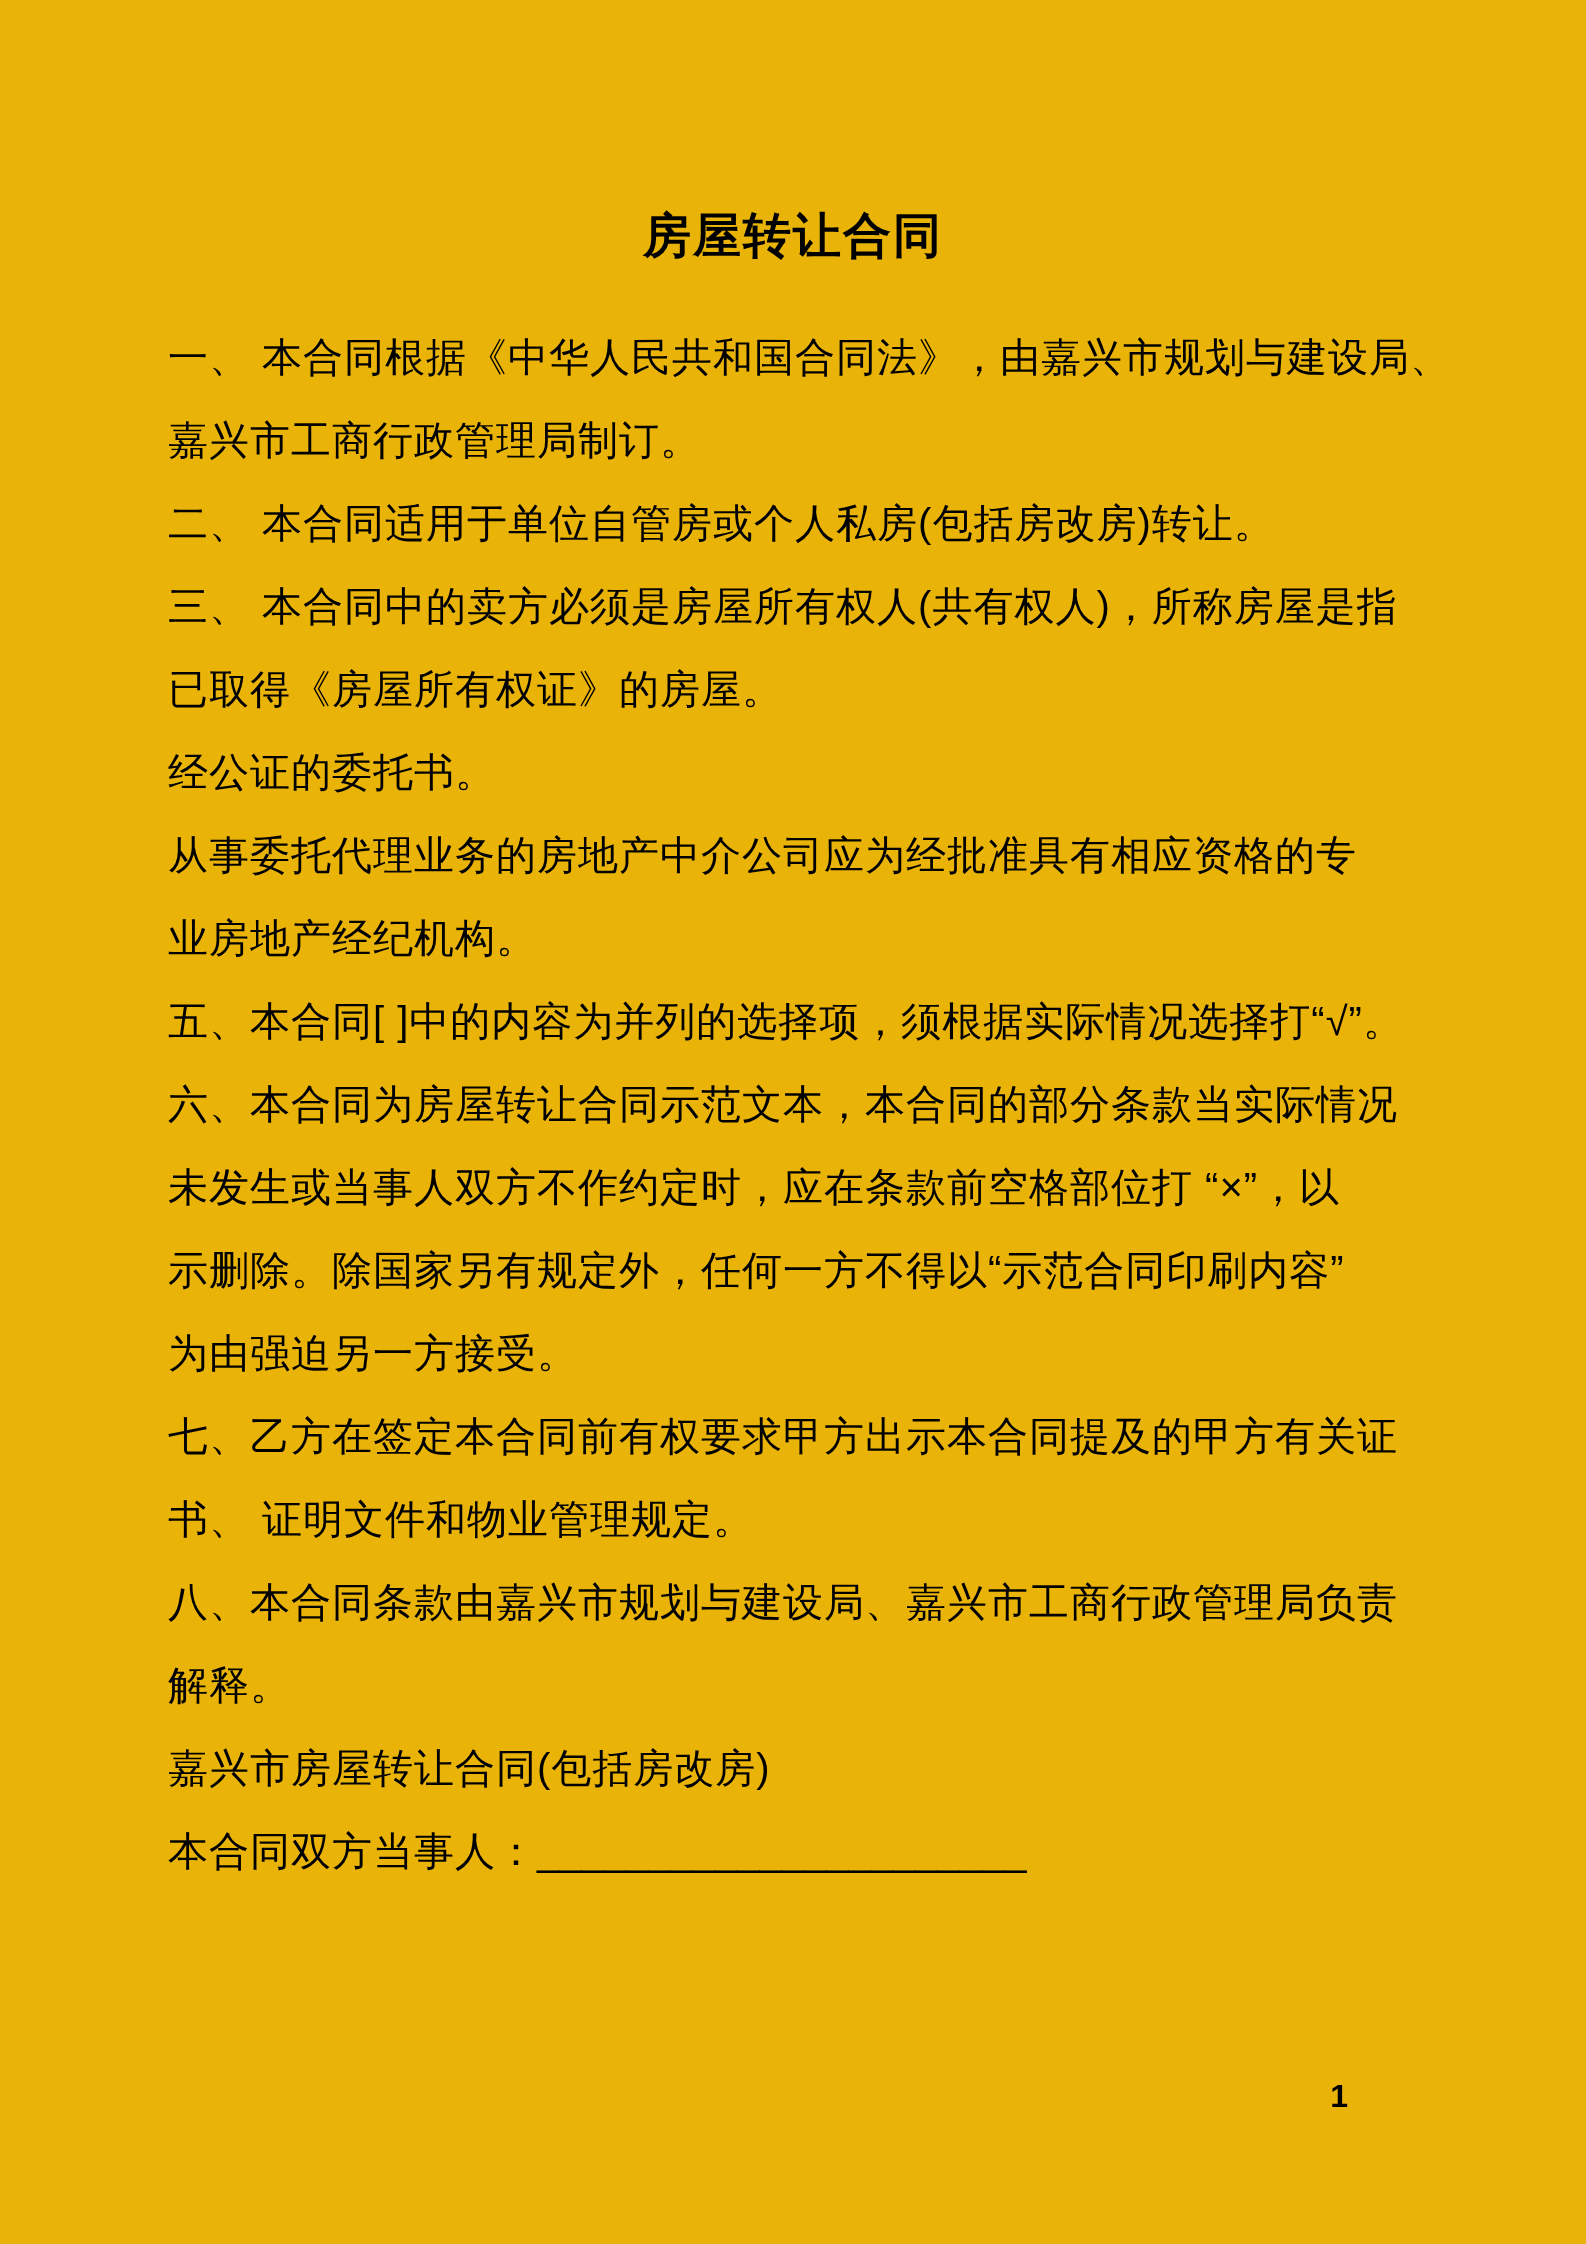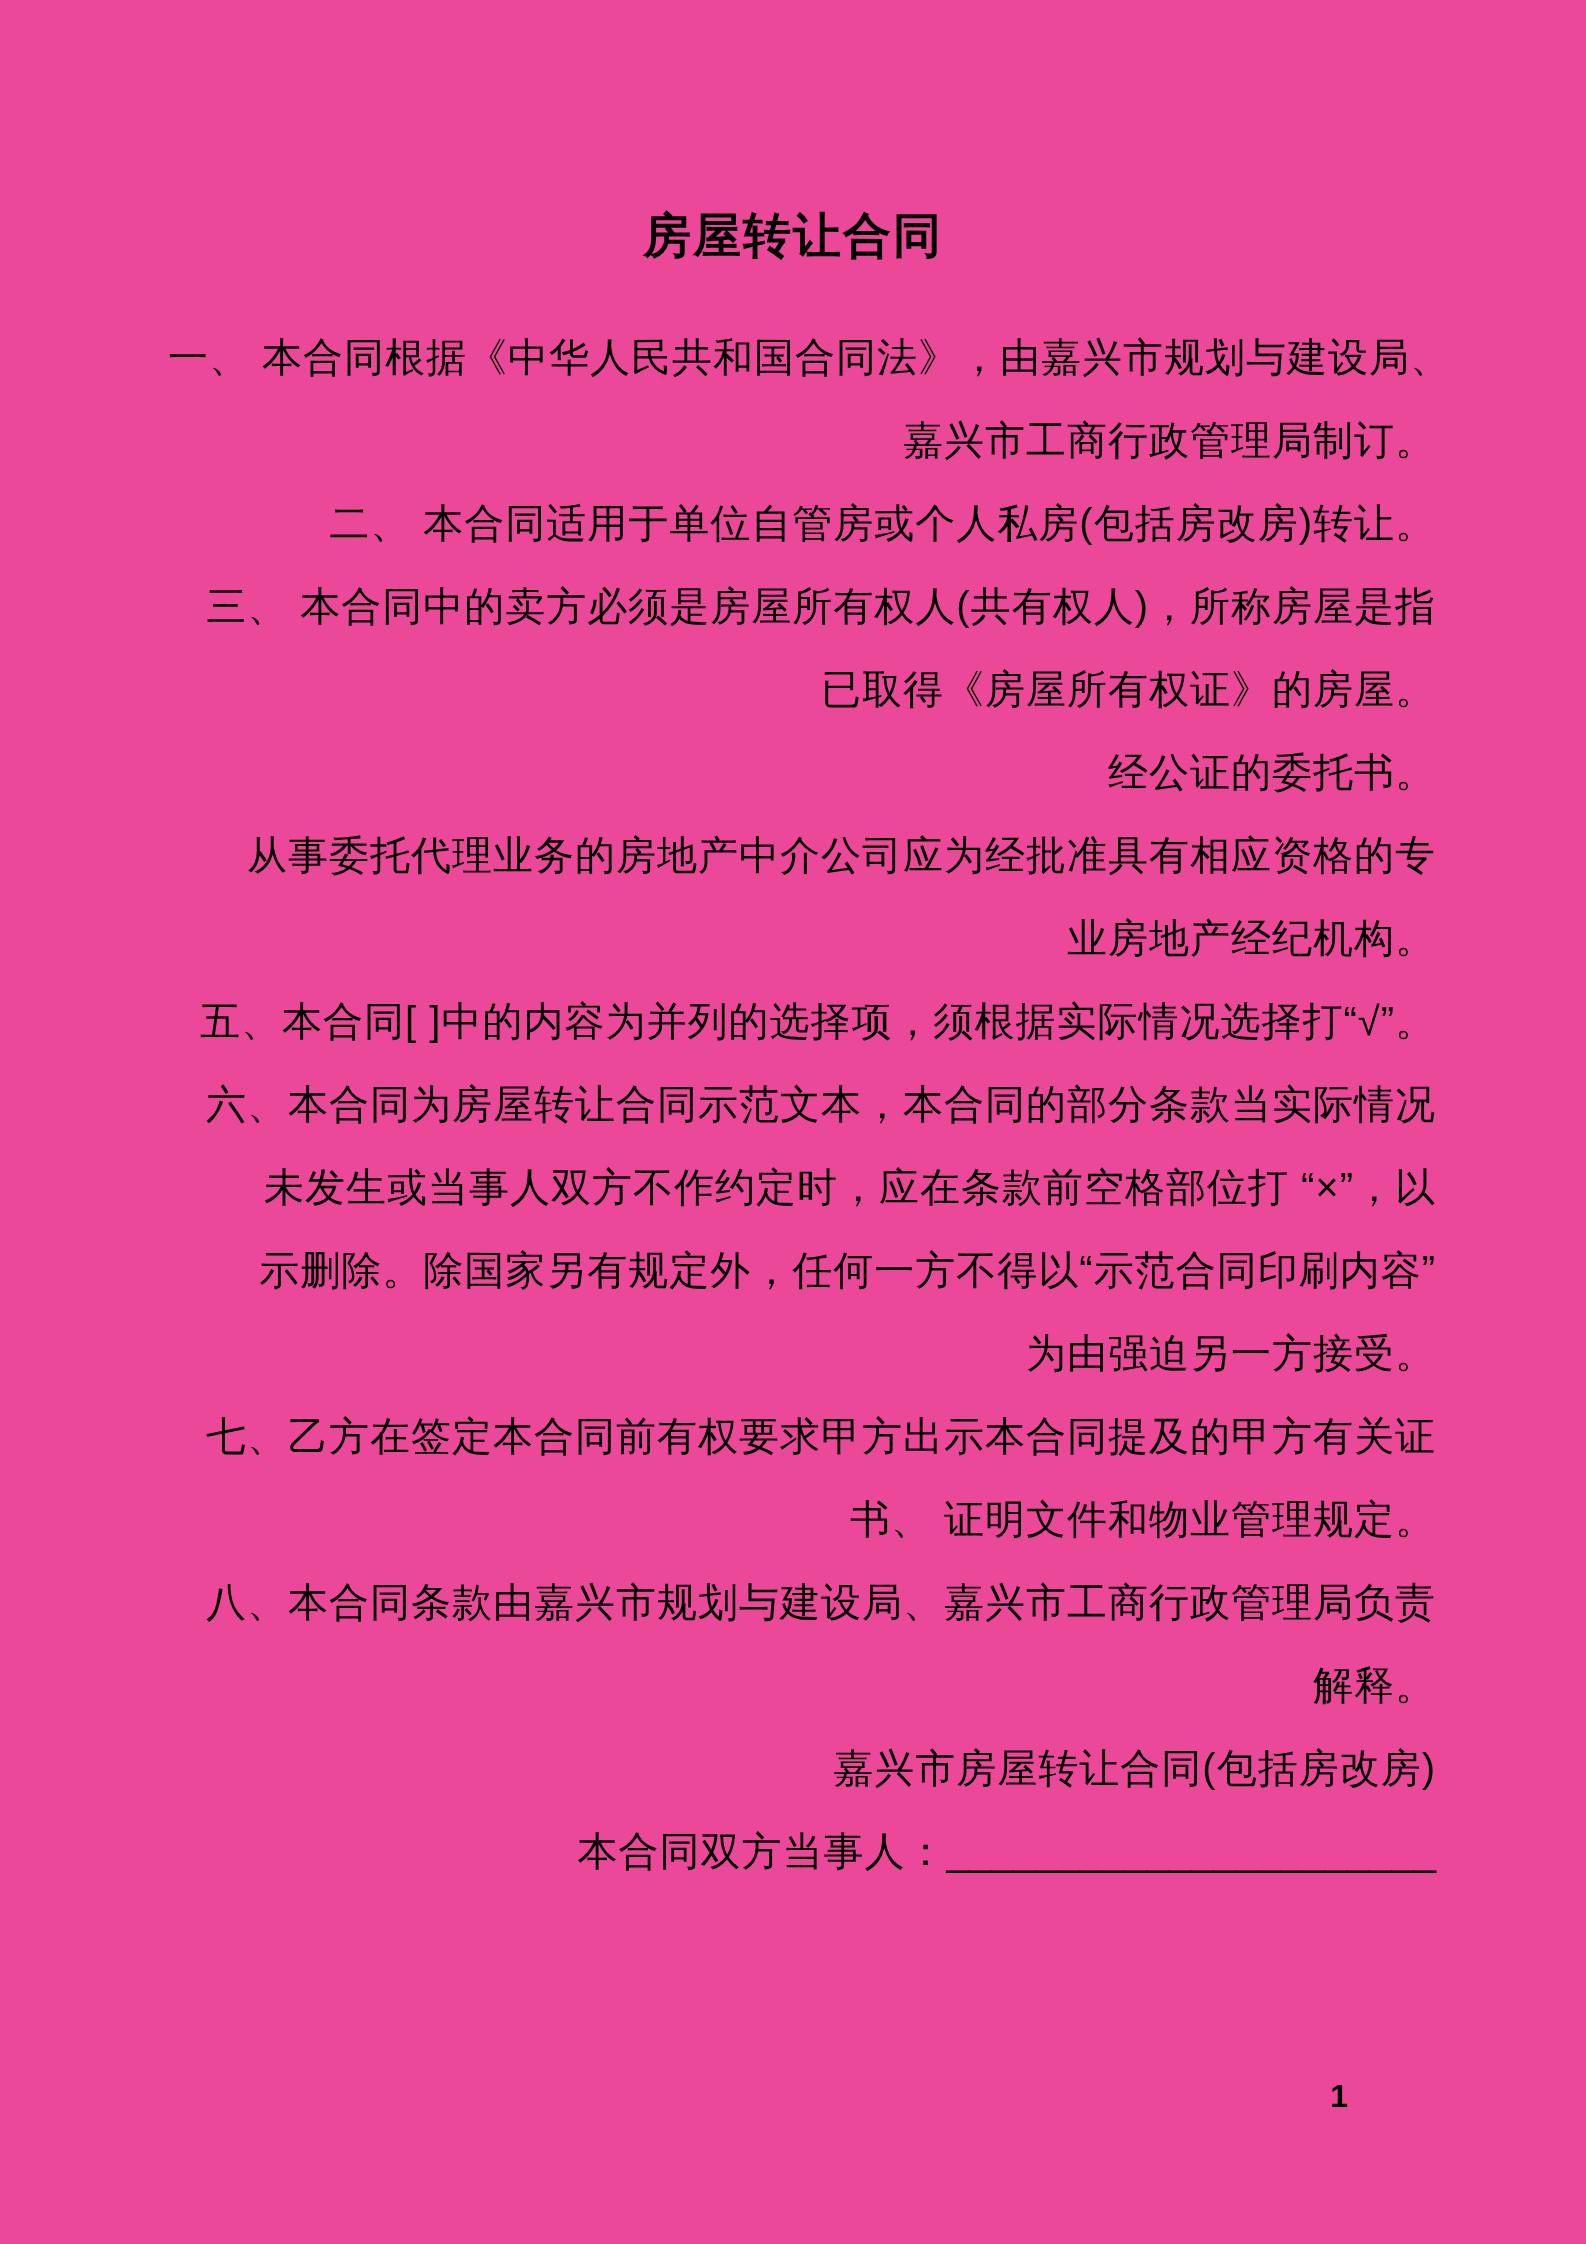--- a/index.html
+++ b/index.html
@@ -4,38 +4,37 @@
 <style>
   html, body {
     margin: 0;
     padding: 0;
     background: #ffffff;
   }
   .page {
     position: relative;
     width: 1586px;
     height: 2244px;
-    background: #ec4899;
+    background: #eab308;
     color: #000000;
     font-family: "Liberation Sans", sans-serif;
     overflow: hidden;
   }
   .doc-title {
     margin: 0;
     padding-top: 206px;
     text-align: center;
     font-size: 48px;
     line-height: 60px;
     font-weight: bold;
     letter-spacing: 2px;
   }
   .doc-body {
     margin: 50px 150px 0 168px;
     font-size: 40px;
-    text-align: right;
   }
   .doc-body .line {
     line-height: 83px;
     white-space: nowrap;
     letter-spacing: 1px;
   }
   .party-line {
     line-height: 83px;
     white-space: nowrap;
     letter-spacing: 1px;

